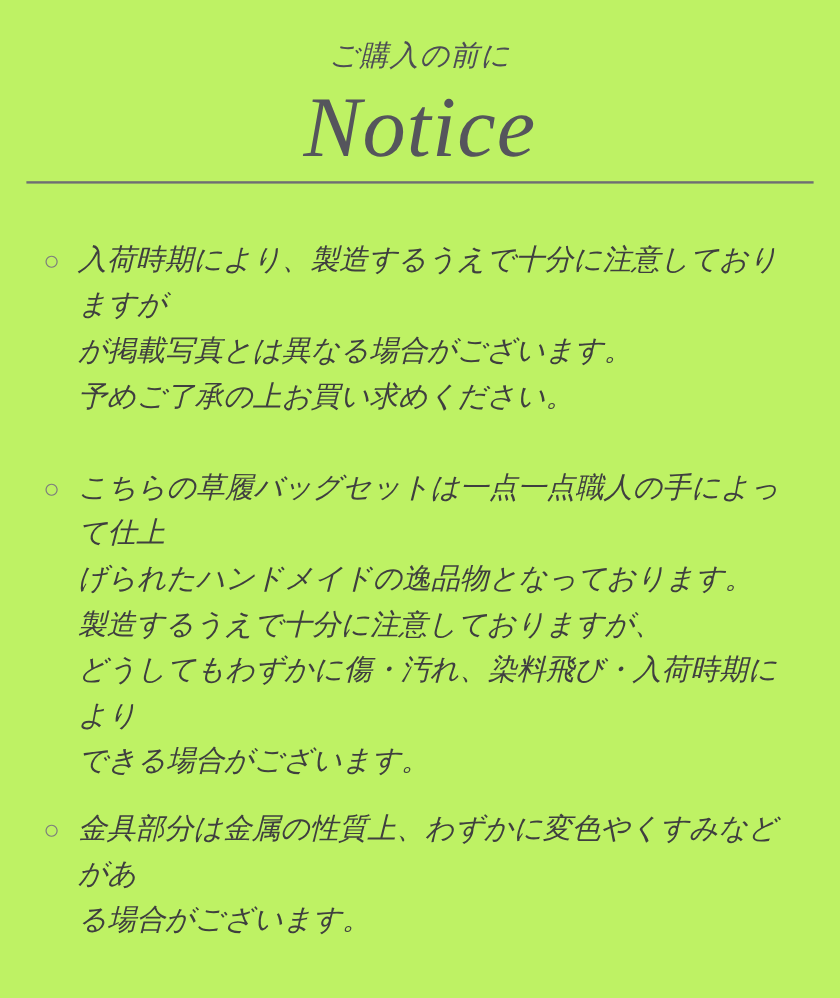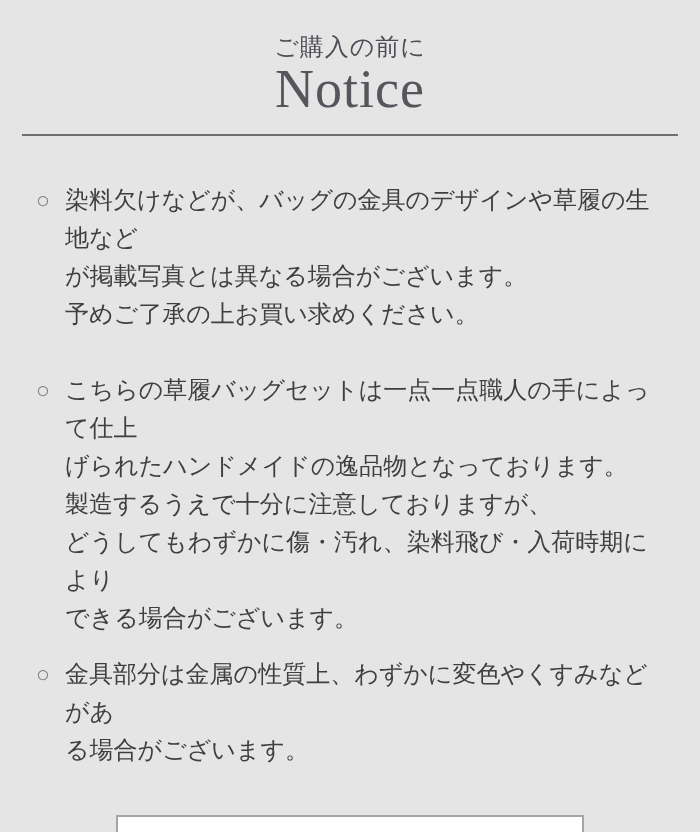--- a/index.html
+++ b/index.html
@@ -1,41 +1,42 @@
 <!DOCTYPE html>
 <html><head>
 <meta charset="utf-8">
 <style>
   * { margin: 0; padding: 0; box-sizing: border-box; }
   html, body { background: #ffffff; }
   .page {
     position: relative;
     width: 700px;
     height: 832px;
-    background: #e5e5e5;
+    background: #bef264;
     overflow: hidden;
     font-family: "Liberation Sans", sans-serif;
+    font-style: italic;
   }
   .header { text-align: center; padding-top: 34px; }
   .header-subtitle {
     font-family: "Liberation Serif", serif;
     font-size: 24px;
     line-height: 26px;
     letter-spacing: 1px;
     color: #4d4d55;
     font-weight: 400;
   }
   .header-title {
     font-family: "Liberation Serif", serif;
-    font-size: 54px;
+    font-size: 72px;
     line-height: 56px;
     letter-spacing: 1px;
     color: #55555c;
     font-weight: 400;
-    margin-top: 1px;
+    margin-top: 18px;
   }
   .divider {
     height: 0;
     border: none;
     border-top: 2px solid #6f6f73;
     margin: 17px 22px 0 22px;
   }
   .notices {
     padding: 0 34px 0 36px;
     color: #3f3f3f;
@@ -76,21 +77,21 @@
     <div class="header-subtitle">ご購入の前に</div>
     <div class="header-title">Notice</div>
   </div>
 
   <hr class="divider">
 
   <div class="notices">
 
     <div class="notice-item first">
       <span class="notice-marker">○</span>
-      <span class="notice-text">染料欠けなどが、バッグの金具のデザインや草履の生地など
+      <span class="notice-text">入荷時期により、製造するうえで十分に注意しておりますが
 が掲載写真とは異なる場合がございます。
 予めご了承の上お買い求めください。</span>
     </div>
 
     <div class="notice-item second">
       <span class="notice-marker">○</span>
       <span class="notice-text">こちらの草履バッグセットは一点一点職人の手によって仕上
 げられたハンドメイドの逸品物となっております。
 製造するうえで十分に注意しておりますが、
 どうしてもわずかに傷・汚れ、染料飛び・入荷時期により

